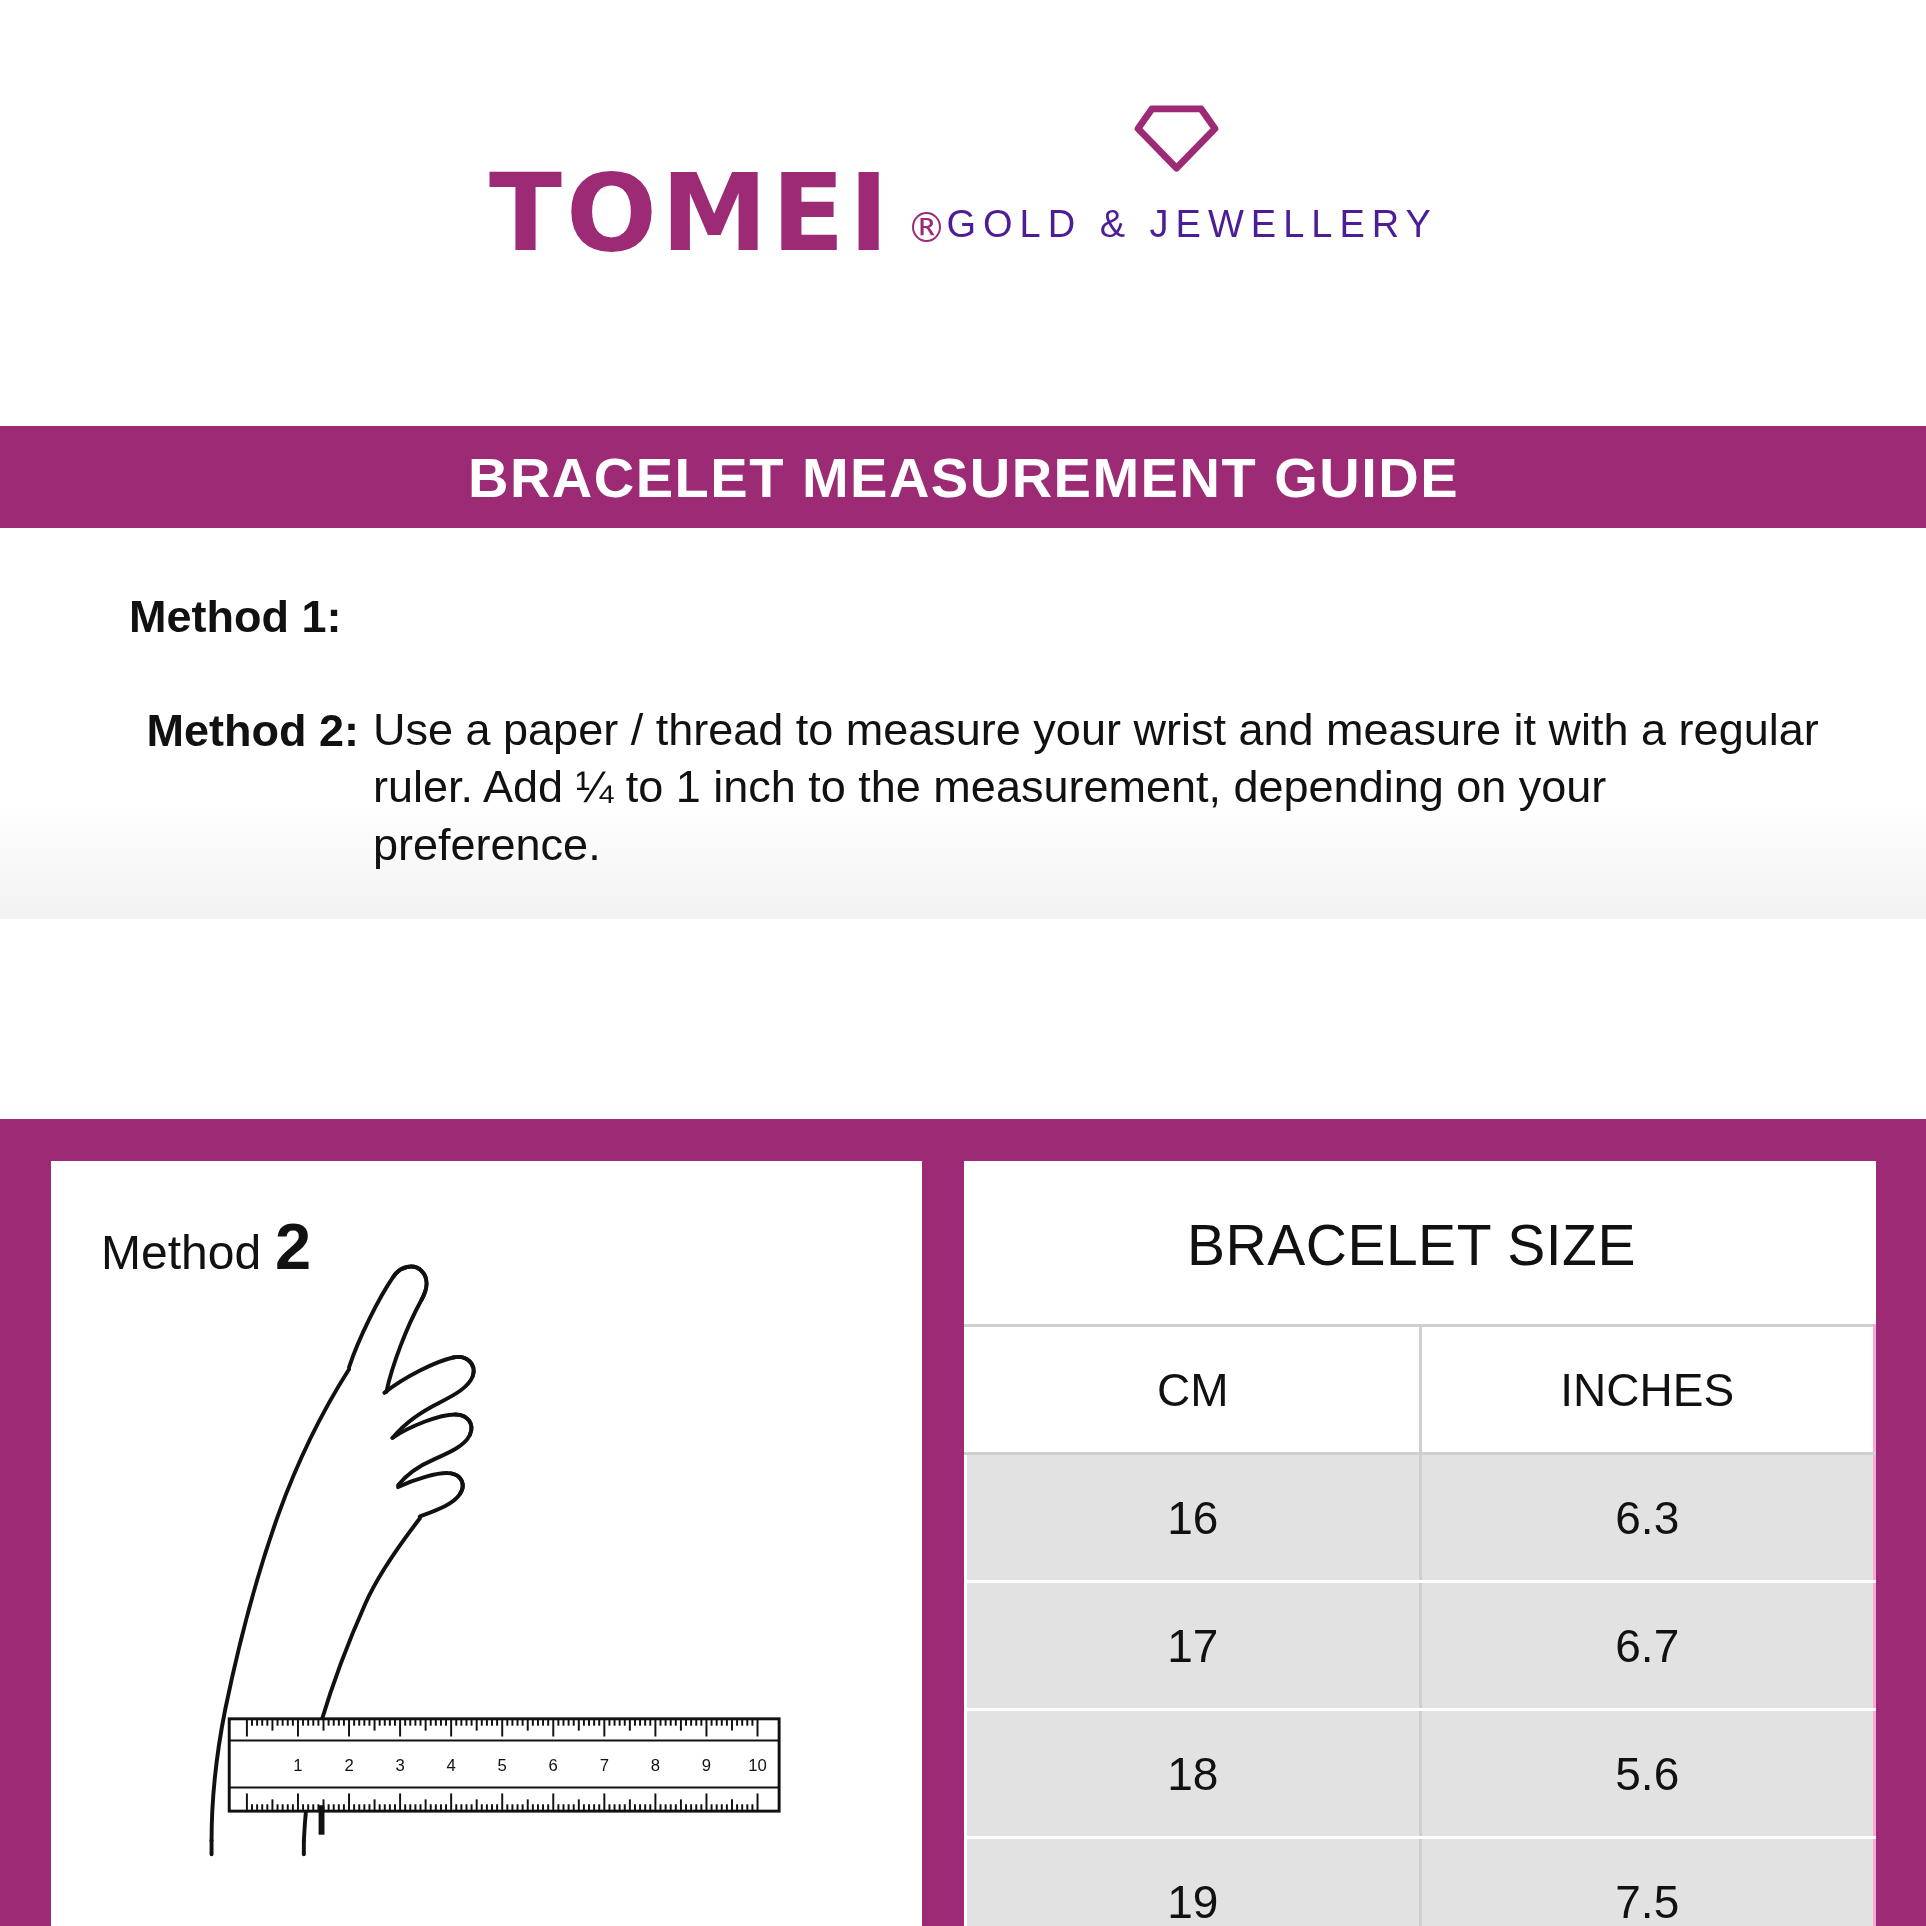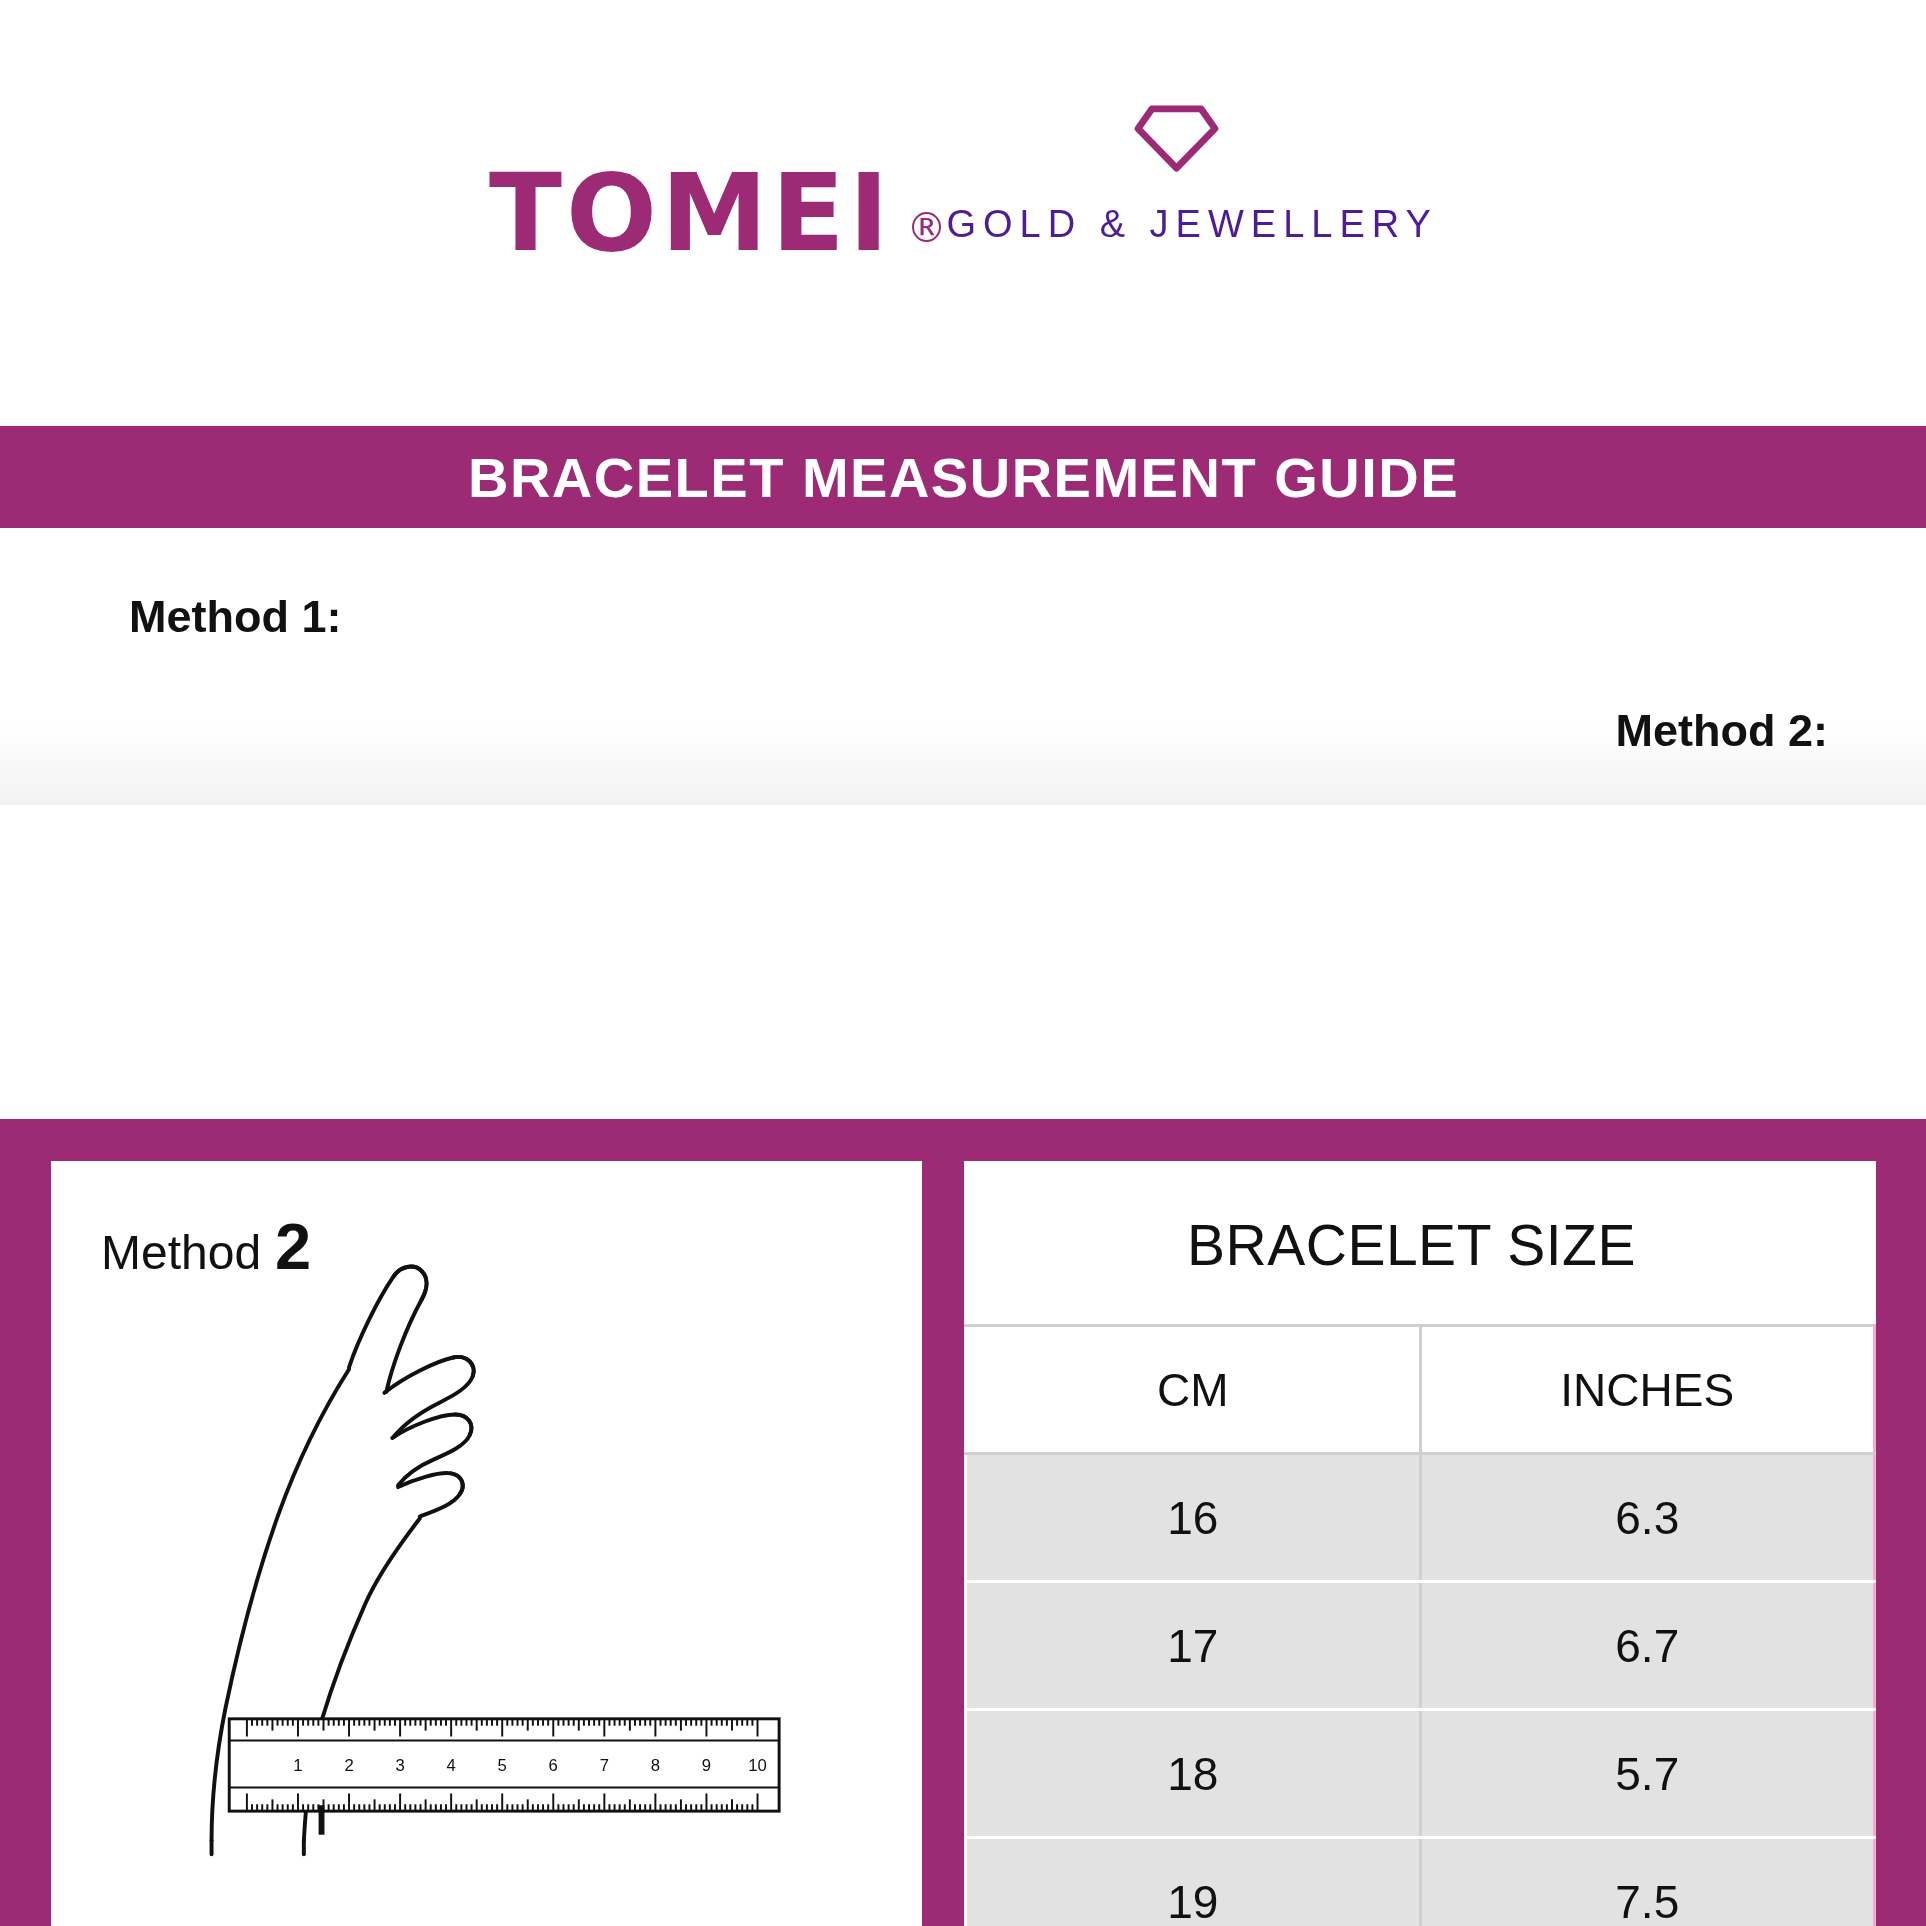--- a/index.html
+++ b/index.html
@@ -206,20 +206,21 @@
 <div class="title-bar">
   <h1>BRACELET MEASUREMENT GUIDE</h1>
 </div>
 
 <div class="methods">
   <div class="method-row">
     <div class="method-label">Method 1:</div>
   </div>
   <div class="method-row">
     <div class="method-label">Method 2:</div>
+    <div class="method-body">Use a paper / thread to measure your wrist and measure it with a regular ruler. Add ¼ to 1 inch to the measurement, depending on your preference.</div>
   </div>
 </div>
 
 <div class="bottom-panel">
 
   <div class="card left-card">
     <div class="method2-label">
       <span class="method2-word">Method</span>
       <span class="method2-num">2</span>
     </div>
@@ -488,21 +489,21 @@
           <tr>
             <td class="col-sep-left">16</td>
             <td>6.3</td>
           </tr>
           <tr>
             <td class="col-sep-left">17</td>
             <td>6.7</td>
           </tr>
           <tr>
             <td class="col-sep-left">18</td>
-            <td>5.7</td>
+            <td>5.6</td>
           </tr>
           <tr>
             <td class="col-sep-left">19</td>
             <td>7.5</td>
           </tr>
         </tbody>
     </table>
   </div>
 </div>
 

